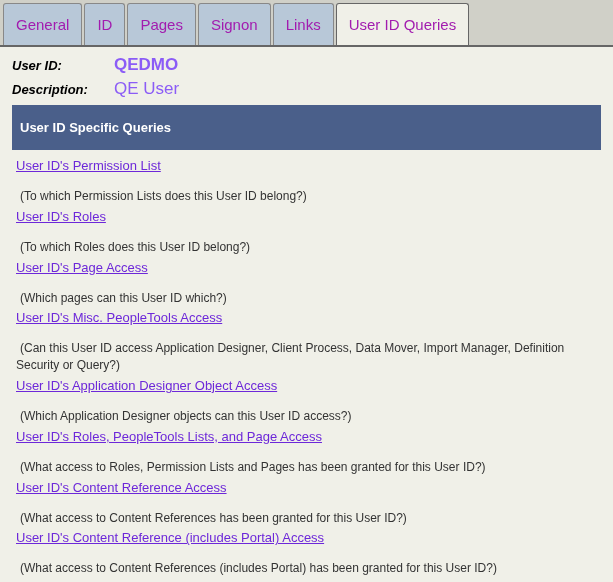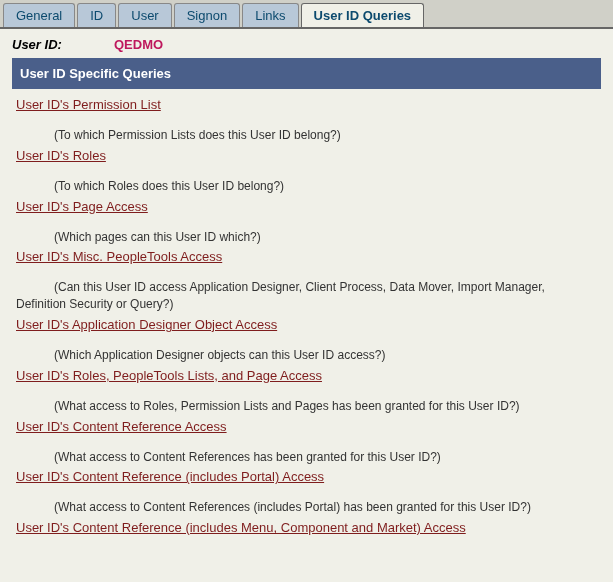--- a/index.html
+++ b/index.html
@@ -13,33 +13,33 @@
     
     .tab-bar {
       display: flex;
       flex-wrap: wrap;
       background: #d0d0c8;
       border-bottom: 2px solid #666;
       padding: 3px 3px 0 3px;
       gap: 2px;
     }
     .tab {
-      padding: 4px 12px;
-      font-size: 13px;
+      padding: 12px 12px;
+      font-size: 15px;
       cursor: pointer;
       border: 1px solid #888;
       border-bottom: none;
       background: #b8c8d8;
-      color: #0c4a6e;
+      color: #a21caf;
       border-radius: 3px 3px 0 0;
     }
     .tab.active {
       background: #f0f0e8;
       border-color: #666;
-      font-weight: bold;
+      font-weight: normal;
       position: relative;
       z-index: 1;
     }
 
     
     .content {
       background: #f0f0e8;
       padding: 8px 12px;
     }
 
@@ -49,76 +49,79 @@
       align-items: baseline;
       margin-bottom: 4px;
     }
     .field-label {
       font-weight: bold;
       font-size: 13px;
       min-width: 90px;
       font-style: italic;
     }
     .field-value {
-      font-size: 13px;
+      font-size: 17px;
       font-weight: bold;
-      color: #be185d;
+      color: #8b5cf6;
     }
     .field-value.normal {
       font-weight: normal;
     }
 
     
     .section-header {
       background: #4a5f8a;
       color: #fff;
-      padding: 8px 8px;
+      padding: 15px 8px;
       font-size: 13px;
       font-weight: bold;
       margin: 6px 0 6px 0;
     }
 
     
     .queries-list {
       padding: 2px 4px;
     }
     .query-item {
       margin-bottom: 4px;
     }
     .query-link {
-      color: #7f1d1d;
+      color: #6d28d9;
       text-decoration: underline;
       cursor: pointer;
       font-size: 13px;
       display: block;
     }
     .query-desc {
       color: #333;
       font-size: 12px;
       padding-left: 4px;
       line-height: 1.4;
-      margin-left: 34px;
     }
   </style>
 </head>
 <body>
 
 <div class="tab-bar">
 <div class="tab">General</div>
     <div class="tab">ID</div>
-    <div class="tab">User</div>
+    <div class="tab">Pages</div>
     <div class="tab">Signon</div>
     <div class="tab">Links</div>
     <div class="tab active">User ID Queries</div>
   </div>
 
 <div class="content">
   <div class="field-row">
     <span class="field-label">User ID:</span>
     <span class="field-value" style="margin-left:12px;">QEDMO</span>
+  </div>
+  <div class="field-row">
+    <span class="field-label">Description:</span>
+    <span class="field-value normal" style="margin-left:12px;">QE User</span>
   </div>
 
   <div class="section-header">User ID Specific Queries</div>
 
   <div class="queries-list">
   <div class="query-item"><a class="query-link" href="#">User ID's Permission List</a><br><span class="query-desc">(To which Permission Lists does this User ID belong?)</span></div>
       <div class="query-item"><a class="query-link" href="#">User ID's Roles</a><br><span class="query-desc">(To which Roles does this User ID belong?)</span></div>
       <div class="query-item"><a class="query-link" href="#">User ID's Page Access</a><br><span class="query-desc">(Which pages can this User ID which?)</span></div>
       <div class="query-item"><a class="query-link" href="#">User ID's Misc. PeopleTools Access</a><br><span class="query-desc">(Can this User ID access Application Designer, Client Process, Data Mover, Import Manager, Definition Security or Query?)</span></div>
       <div class="query-item"><a class="query-link" href="#">User ID's Application Designer Object Access</a><br><span class="query-desc">(Which Application Designer objects can this User ID access?)</span></div>

